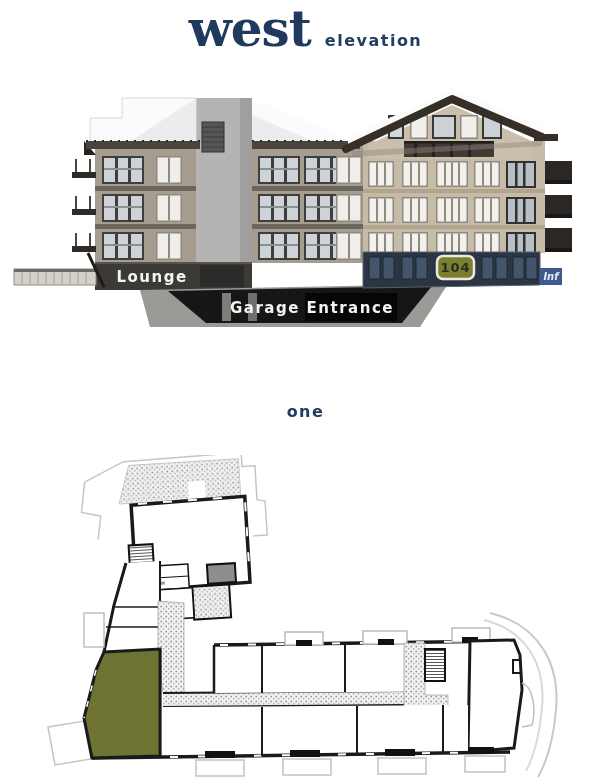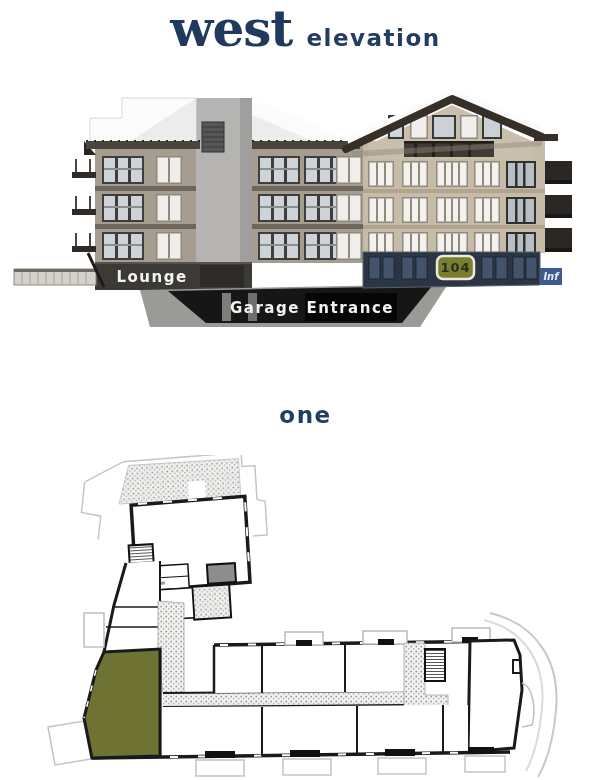--- a/index.html
+++ b/index.html
@@ -3,21 +3,21 @@
 <meta charset="utf-8">
 <style>
   html,body{margin:0;padding:0;background:#ffffff;}
   body{width:611px;height:780px;position:relative;overflow:hidden;
        font-family:"DejaVu Sans", sans-serif;}
   .section-title{position:absolute;left:0;width:611px;display:flex;
        justify-content:center;align-items:baseline;gap:14px;}
   .title-main{font-family:"DejaVu Serif", serif;font-weight:700;
        font-size:50px;line-height:1;color:#1f3a5e;letter-spacing:-1px;}
   .title-sub{font-family:"DejaVu Sans", sans-serif;font-weight:600;
-       font-size:23px;color:#223c63;letter-spacing:1.5px;}
+       font-size:16px;color:#223c63;letter-spacing:1.5px;}
   #title-west{top:4px;}
   #title-level{top:402px;}
   #elevation-svg{position:absolute;top:85px;left:0;}
   #plan-svg{position:absolute;top:455px;left:0;}
   svg text{font-family:"DejaVu Sans", sans-serif;}
   .elev-label{fill:#f4f3f0;font-size:15px;font-weight:600;letter-spacing:1.5px;}
   .badge-text{fill:#26301c;font-size:13px;font-weight:700;letter-spacing:1px;}
   .inf-text{fill:#e8edf5;font-size:10px;font-weight:700;font-style:italic;}
 </style>
 </head>

